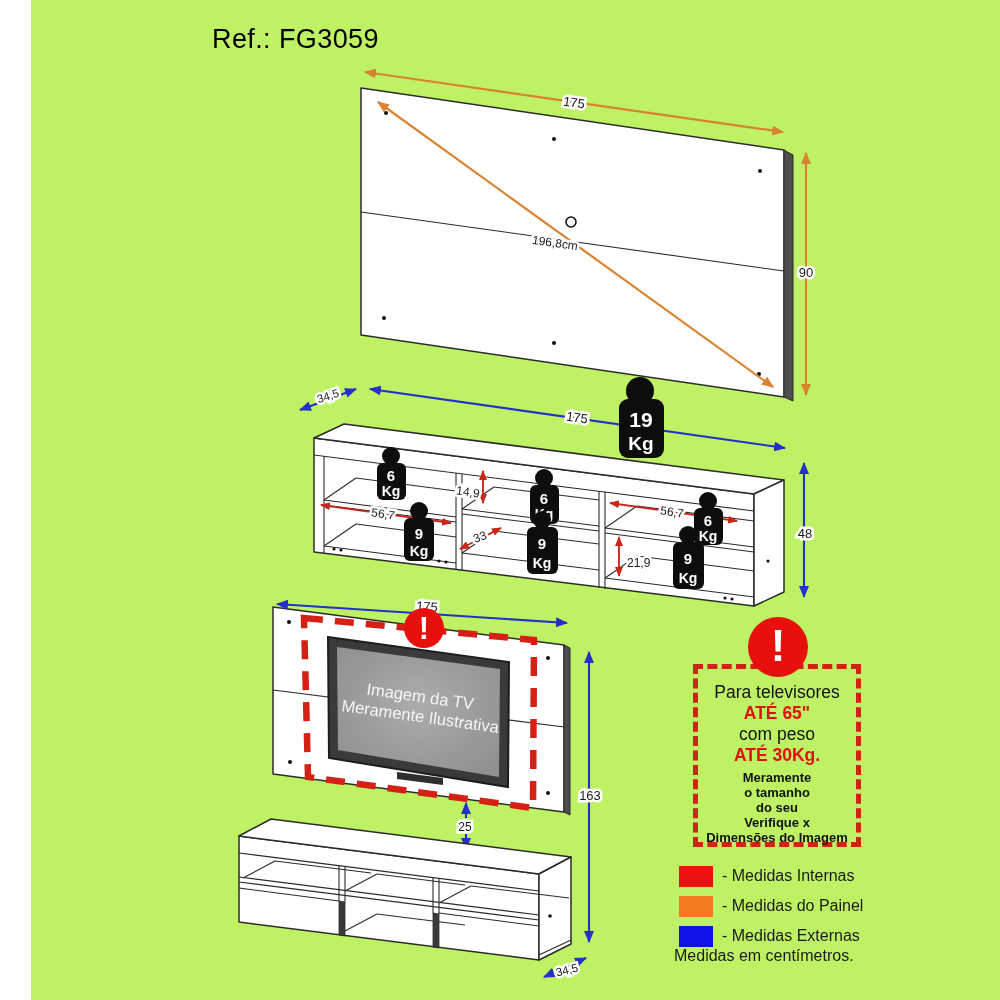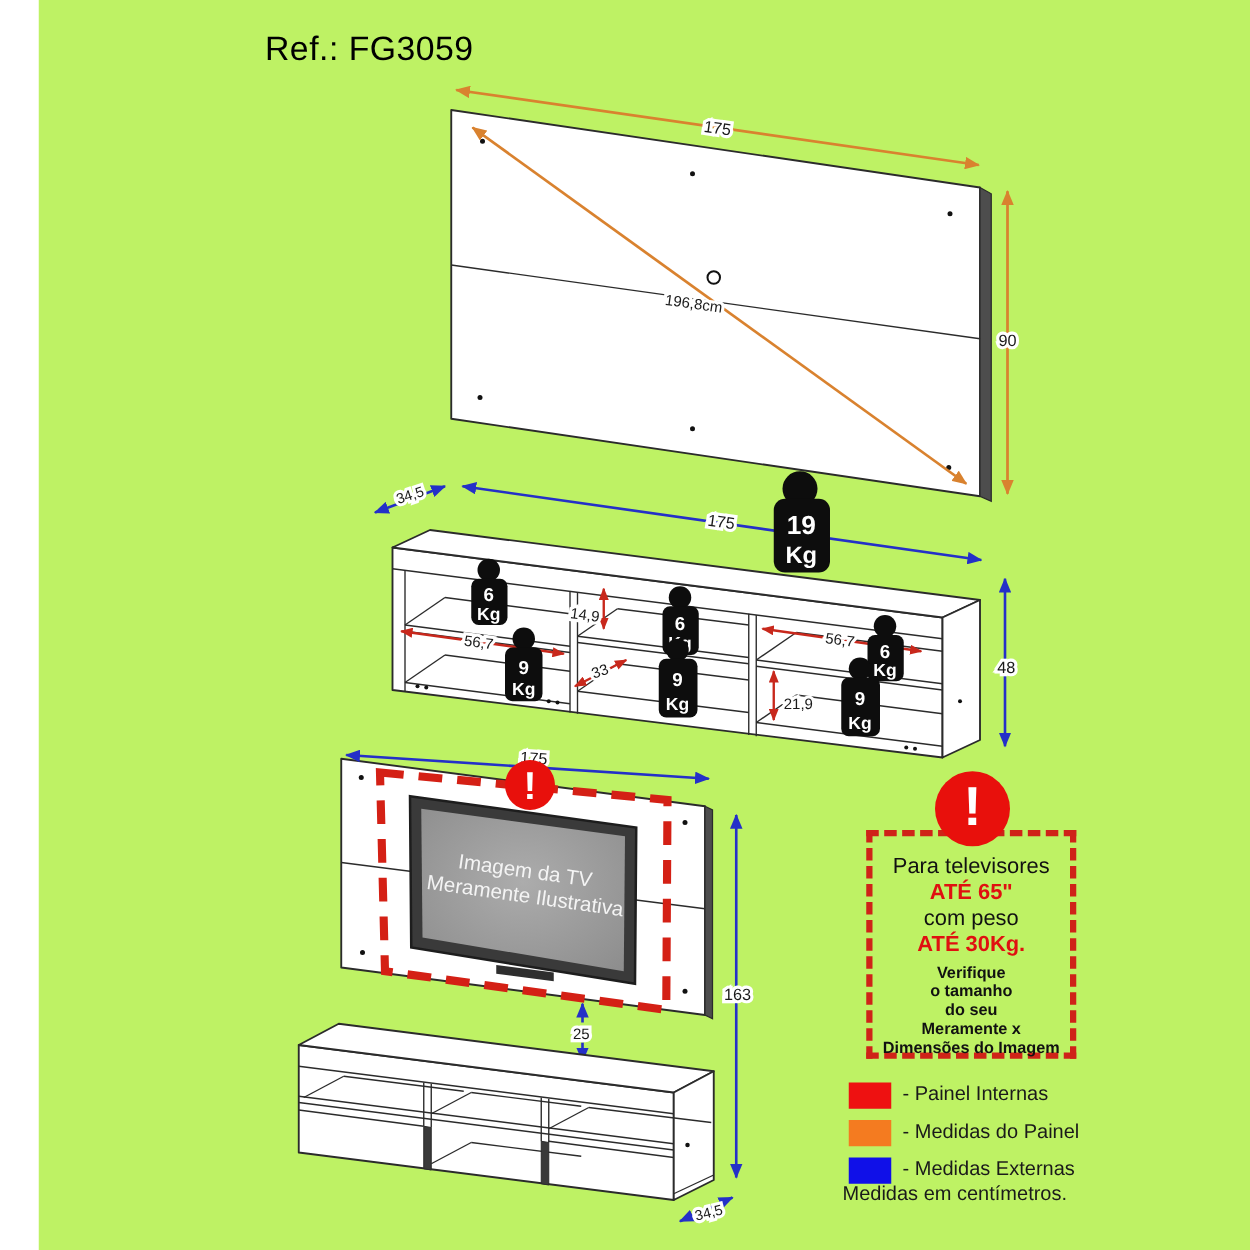--- a/index.html
+++ b/index.html
@@ -292,31 +292,31 @@
     </g>
   </svg>
 
   <div class="alert-circle">!</div>
   <div class="warnbox">
     <div class="w-big">Para televisores</div>
     <div class="w-big-red">ATÉ 65"</div>
     <div class="w-big">com peso</div>
     <div class="w-big-red">ATÉ 30Kg.</div>
     <div class="w-gap"></div>
-    <div class="w-small">Verifique</div>
+    <div class="w-small">Meramente</div>
     <div class="w-small">o tamanho</div>
     <div class="w-small">do seu</div>
-    <div class="w-small">Meramente x</div>
+    <div class="w-small">Verifique x</div>
     <div class="w-small">Dimensões do Imagem</div>
   </div>
 
   <div class="legend">
     <div class="lrow">
       <span class="sw sw-red"></span>
-      <span class="llabel">- Painel Internas</span>
+      <span class="llabel">- Medidas Internas</span>
     </div>
     <div class="lrow">
       <span class="sw sw-orange"></span>
       <span class="llabel">- Medidas do Painel</span>
     </div>
     <div class="lrow">
       <span class="sw sw-blue"></span>
       <span class="llabel">- Medidas Externas</span>
     </div>
   </div>

